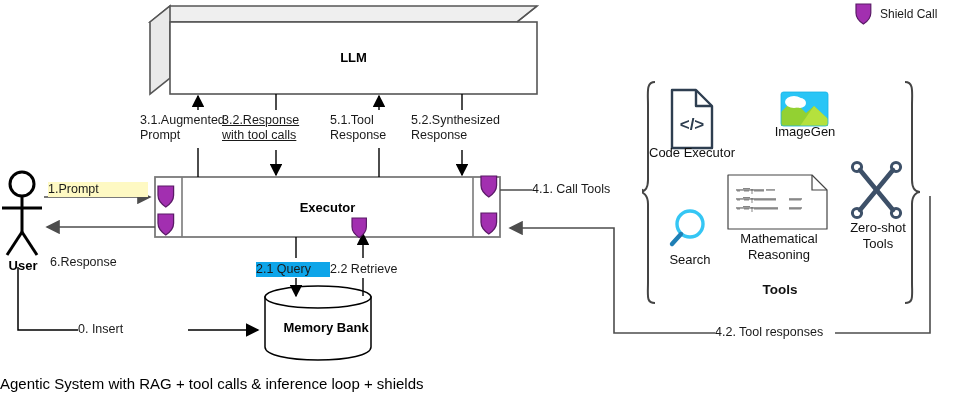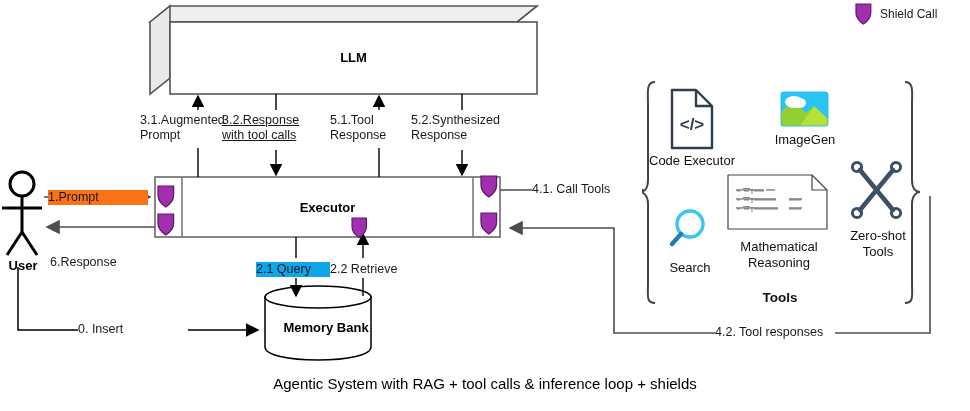--- a/index.html
+++ b/index.html
@@ -4,22 +4,22 @@
 <style>
   html,body{margin:0;padding:0;background:#ffffff;}
   body{width:970px;height:411px;position:relative;overflow:hidden;
        font-family:"Liberation Sans",sans-serif;color:#000;}
   .abs{position:absolute;}
   .lbl{font-size:12.5px;color:#1a1a1a;line-height:15px;white-space:pre-line;}
   .bold{font-weight:bold;}
   svg{display:block;overflow:visible;}
   #canvas{position:absolute;left:0;top:0;width:970px;height:411px;}
   .nodeTitle{font-size:13px;font-weight:bold;text-align:center;}
-  .toolLbl{font-size:13px;text-align:center;line-height:16px;color:#111;white-space:pre-line;margin-top:8px;}
-  .caption{font-size:15px;text-align:center;width:100%;}
+  .toolLbl{font-size:13px;text-align:center;line-height:16px;color:#111;white-space:pre-line;}
+  .caption{font-size:15px;width:100%;}
 </style>
 </head>
 <body>
 
 <svg id="canvas" viewBox="0 0 970 411">
   <defs>
     <marker id="arrBlk" markerWidth="9" markerHeight="9" refX="8" refY="4.5" orient="auto">
       <path d="M0,0 L9,4.5 L0,9 Z" fill="#000"></path>
     </marker>
     <marker id="arrGry" markerWidth="9" markerHeight="9" refX="8" refY="4.5" orient="auto">
@@ -178,21 +178,21 @@
 </svg>
 
 <div class="abs nodeTitle" style="left:170px;top:50px;width:367px;">LLM</div>
 
 <div class="abs nodeTitle" style="left:182px;top:200px;width:291px;">Executor</div>
 
 <div class="abs nodeTitle" style="left:265px;top:320px;width:106px;margin-left:8px;">Memory Bank</div>
 
 <div class="abs nodeTitle" style="left:0px;top:258px;width:46px;">User</div>
 
-<div class="abs lbl" style="left:48px;top:190px;width:100px;background:#f97316;">1.Prompt</div>
+<div class="abs lbl" style="left:48px;top:182px;width:100px;background:#fef9c3;">1.Prompt</div>
 <div class="abs lbl" style="left:50px;top:220px;width:100px;background:#fff;margin-top:35px;">6.Response</div>
 
 <div class="abs lbl" style="left:78px;top:322px;width:110px;background:#fff;">0. Insert</div>
 
 <div class="abs lbl" style="left:140px;top:113px;width:118px;">3.1.Augmented
 Prompt</div>
 <div class="abs lbl" style="left:222px;top:113px;width:118px;text-decoration:underline;">3.2.Response
 with tool calls</div>
 <div class="abs lbl" style="left:330px;top:113px;width:100px;">5.1.Tool
 Response</div>

